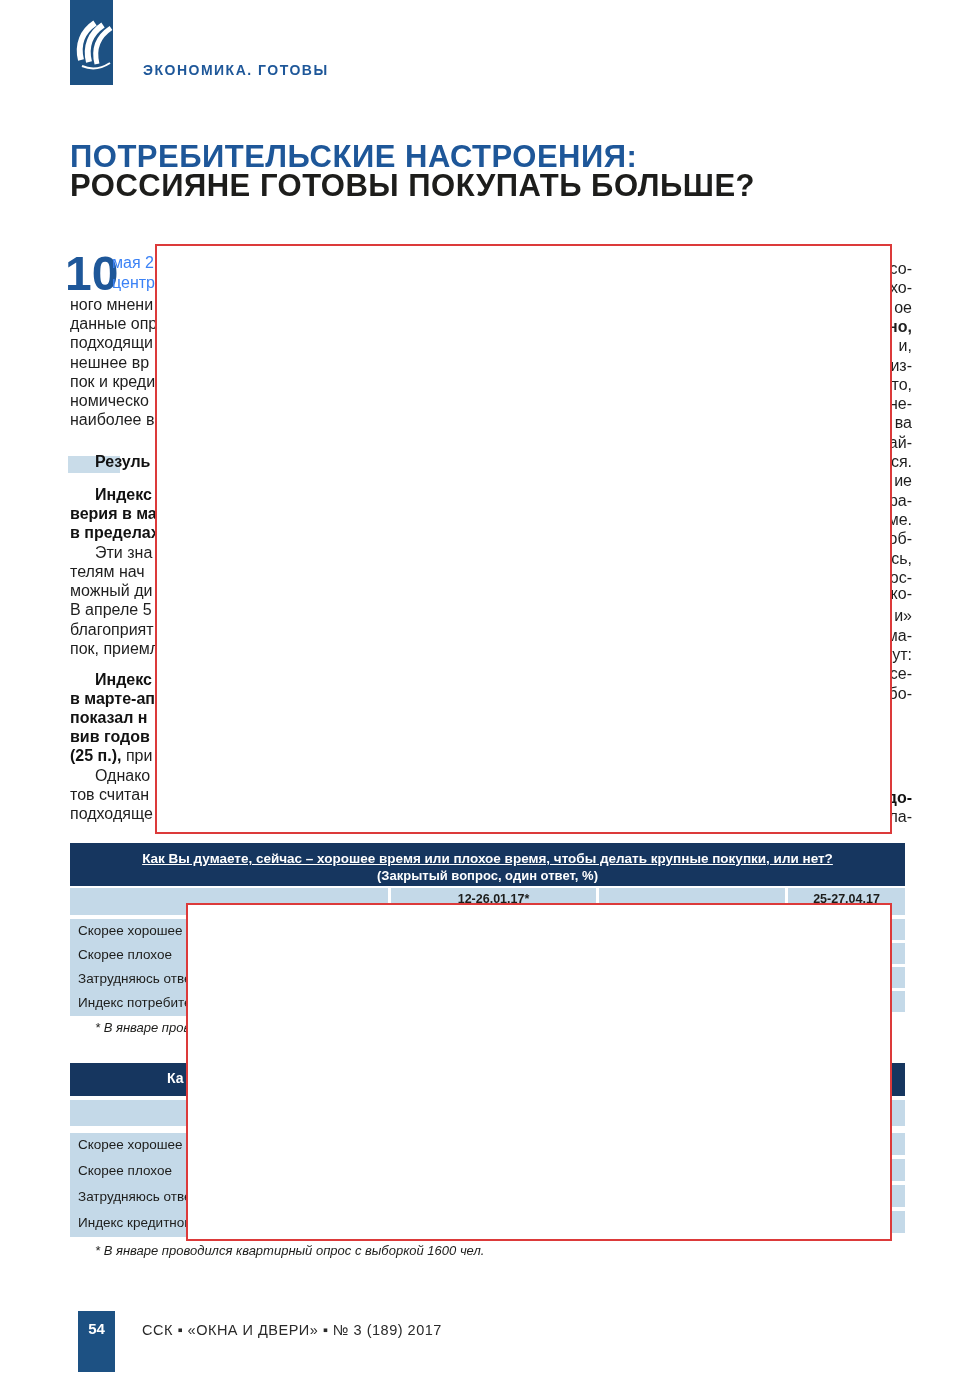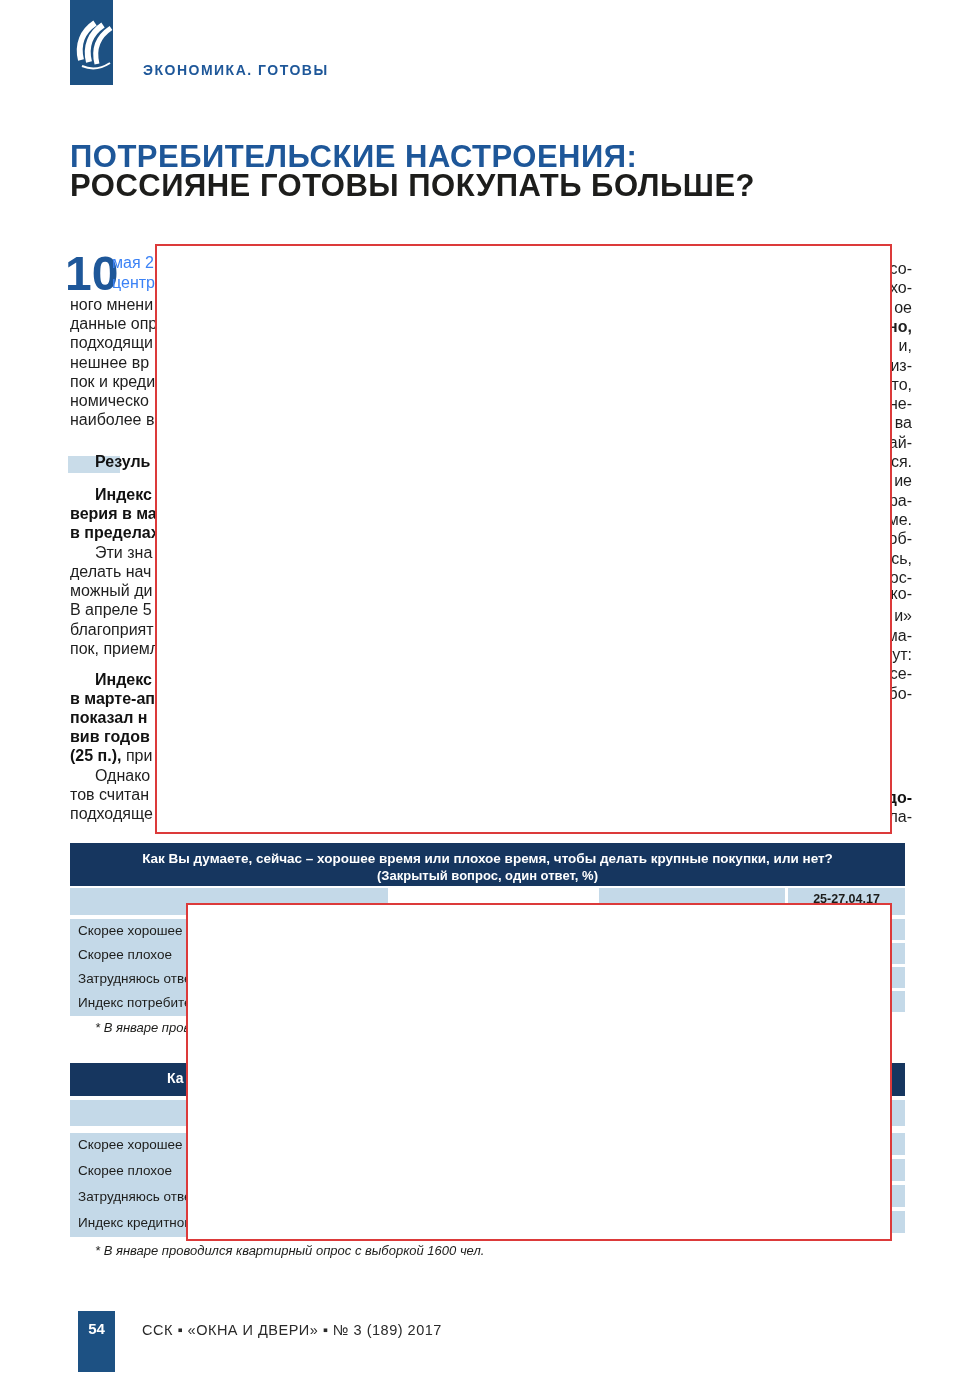--- a/index.html
+++ b/index.html
@@ -16,21 +16,21 @@
         font-weight:bold;color:#1e5799;}
   .dropline{position:absolute;left:112px;font-size:16px;color:#3b82f6;white-space:pre;}
   .bodyline{position:absolute;font-size:16px;line-height:19px;color:#1e1e1e;white-space:pre;}
   .bodyline .b, .bodyline.b{font-weight:bold;color:#121212;}
   .rline{position:absolute;right:68px;font-size:16px;line-height:19px;color:#1e1e1e;white-space:pre;}
   .rline.b{font-weight:bold;color:#121212;}
   .hmark{position:absolute;left:68px;top:456px;width:52px;height:17px;background:#c9dce9;}
   .hfrag{position:absolute;left:95px;top:453px;font-size:16px;font-weight:bold;color:#121212;}
   .band{position:absolute;left:70px;width:835px;background:#16365f;color:#ffffff;
         text-align:center;}
-  .band .q1{font-size:13.5px;font-weight:bold;margin:7px 10px 0 10px;line-height:17px;}
+  .band .q1{font-size:13.5px;font-weight:bold;margin:7px 10px 0 10px;line-height:17px;text-decoration:underline;}
   .band .q2{font-size:13px;font-weight:bold;margin:1px 0 0 0;line-height:16px;}
   .cell{position:absolute;background:#c4d9e8;}
   .rowlabel{font-size:13.5px;color:#1d1d1b;padding:4px 0 0 8px;white-space:pre;}
   .datehdr{font-size:12.5px;font-weight:bold;color:#1d1d1b;text-align:center;padding-top:6px;}
   .footnote{position:absolute;left:95px;font-size:13px;font-style:italic;color:#1d1d1b;white-space:pre;}
   .redbox{position:absolute;background:#ffffff;border:2px solid #dc3a3a;z-index:5;}
   .pagenum-square{position:absolute;left:78px;top:1311px;width:37px;height:61px;background:#1d5183;}
   .pagenum{position:absolute;left:78px;top:1320px;width:37px;text-align:center;
         font-size:15px;font-weight:bold;color:#ffffff;}
   .footer-text{position:absolute;left:142px;top:1322px;font-size:14.5px;letter-spacing:.5px;
@@ -75,21 +75,21 @@
     <div class="bodyline" style="left: 70px; top: 314px;">данные опр</div>
     <div class="bodyline" style="left: 70px; top: 333px;">подходящи</div>
     <div class="bodyline" style="left: 70px; top: 353px;">нешнее вр</div>
     <div class="bodyline" style="left: 70px; top: 372px; text-align: right;">пок и креди</div>
     <div class="bodyline" style="left: 70px; top: 391px; text-align: right;">номическо</div>
     <div class="bodyline" style="left: 70px; top: 410px;">наиболее в</div>
     <div class="bodyline b" style="left: 95px; top: 485px;">Индекс</div>
     <div class="bodyline b" style="left: 70px; top: 504px;">верия в ма</div>
     <div class="bodyline b" style="left: 70px; top: 523px;">в пределах</div>
     <div class="bodyline" style="left: 95px; top: 543px;">Эти зна</div>
-    <div class="bodyline" style="left: 70px; top: 562px;">делать нач</div>
+    <div class="bodyline" style="left: 70px; top: 562px;">телям нач</div>
     <div class="bodyline" style="left: 70px; top: 581px;">можный ди</div>
     <div class="bodyline" style="left: 70px; top: 600px;">В апреле 5</div>
     <div class="bodyline" style="left: 70px; top: 620px;">благоприят</div>
     <div class="bodyline" style="left: 70px; top: 639px;">пок, приемл</div>
     <div class="bodyline b" style="left: 95px; top: 670px;">Индекс</div>
     <div class="bodyline b" style="left: 70px; top: 689px;">в марте-ап</div>
     <div class="bodyline b" style="left: 70px; top: 708px;">показал н</div>
     <div class="bodyline b" style="left: 70px; top: 727px;">вив годов</div>
     <div class="bodyline" style="left: 70px; top: 746px;"><span class="b">(25 п.),</span><span> при</span></div>
     <div class="bodyline" style="left: 95px; top: 766px;">Однако</div>
@@ -114,20 +114,23 @@
     <div class="rline" style="top: 567.8px;">ос-</div>
     <div class="rline" style="top: 584px;">ко-</div>
     <div class="rline" style="top: 606.4px;">и»</div>
     <div class="rline" style="top: 625.7px;">ма-</div>
     <div class="rline" style="top: 645px;">ут:</div>
     <div class="rline" style="top: 664.3px;">се-</div>
     <div class="rline" style="top: 683.6px;">бо-</div>
     <div class="rline b" style="top: 788px;">до-</div>
     <div class="rline" style="top: 807px;">ла-</div>
     <div class="cell" style="left: 70px; top: 888px; width: 318px; height: 27px;"></div>
+    <div class="cell" style="left: 391px; top: 888px; width: 205px; height: 27px;">
+      <div class="datehdr" style="padding-top: 4px;">12-26.01.17*</div>
+    </div>
     <div class="cell" style="left: 599px; top: 888px; width: 186px; height: 27px;">
       <div class="datehdr" style="padding-top: 16px;">25-27.03.17</div>
     </div>
     <div class="cell" style="left: 788px; top: 888px; width: 117px; height: 27px;">
       <div class="datehdr" style="padding-top: 4px;">25-27.04.17</div>
     </div>
     <div class="cell rowlabel" style="left: 70px; top: 919px; width: 318px; height: 21px;">Скорее хорошее</div>
     <div class="cell" style="left: 391px; top: 919px; width: 205px; height: 21px;"></div>
     <div class="cell" style="left: 599px; top: 919px; width: 186px; height: 21px;"></div>
     <div class="cell" style="left: 788px; top: 919px; width: 117px; height: 21px;"></div>

